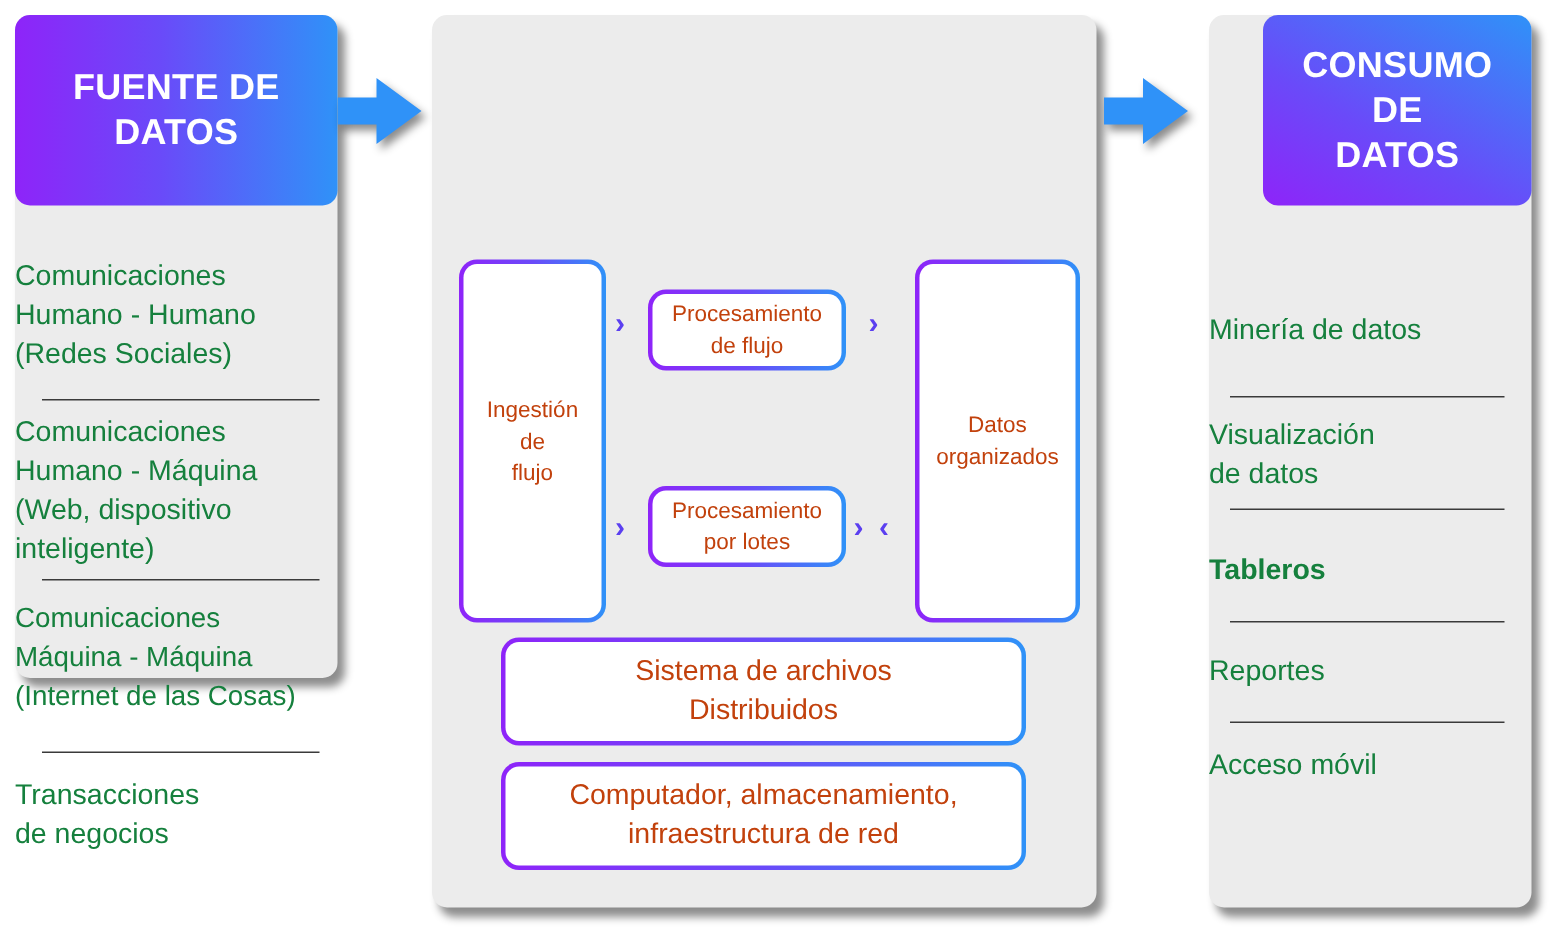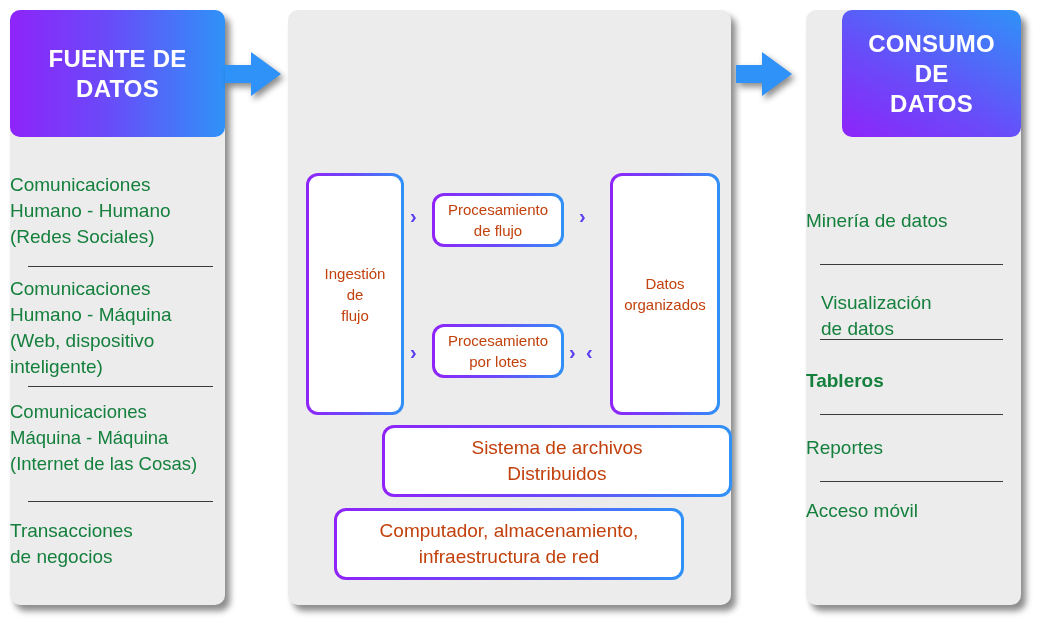--- a/index.html
+++ b/index.html
@@ -22,21 +22,21 @@
       color: #fff; font-weight: bold; font-size: 24px; line-height: 30px;
       letter-spacing: 0.2px;
       padding: 0 10px;
     }
     .header.consumo {
       background: linear-gradient(30deg, #8e24f9 0%, #6a4af9 40%, #2f92f8 100%);
       margin-left: 36px;
     }
     .header span { white-space: pre-line; }
 
-    #col-fuente { left: 10px; top: 10px; width: 215px; height: 595px; }
+    #col-fuente { left: 10px; top: 10px; width: 215px; height: 442px; }
     #col-eco { left: 288px; top: 10px; width: 443px; height: 595px; }
     #col-consumo { left: 806px; top: 10px; width: 215px; height: 595px; }
 
     .list-item {
       position: absolute; left: 0; right: 0;
       text-align: left;
       font-size: 19px; line-height: 26px;
       color: #15803d;
       white-space: pre-line;
     }
@@ -122,42 +122,42 @@
 
   <span class="chev" style="left:291px; top:196px;">›</span>
   <span class="chev" style="left:281px; top:332px;">›</span>
   <span class="chev" style="left:298px; top:332px;">‹</span>
 
   <div class="gbox" style="left:322px; top:163px; width:110px; height:242px;">
     <div class="gbox-inner small-text">Datos
 organizados</div>
   </div>
 
-  <div class="gbox" style="left:46px; top:415px; width:350px; height:72px;margin-left:48px;">
+  <div class="gbox" style="left:46px; top:415px; width:350px; height:72px;">
     <div class="gbox-inner big-text">Sistema de archivos
 Distribuidos</div>
   </div>
   <div class="gbox" style="left:46px; top:498px; width:350px; height:72px;">
     <div class="gbox-inner big-text">Computador, almacenamiento,
 infraestructura de red</div>
   </div>
 </div>
 
 <svg class="arrow" style="left:736px; top:50px;" width="58" height="48" viewBox="0 0 58 48">
   <polygon points="0,15 26,15 26,2 56,24 26,46 26,33 0,33" fill="#2f92f8"></polygon>
 </svg>
 
 <div class="column" id="col-consumo">
   <div class="header consumo">
     <span>CONSUMO DE
 DATOS</span>
   </div>
   <div class="list-item" style="top:198px;">Minería de datos</div>
   <div class="divider" style="left:14px; right:18px; top:254px;"></div>
-  <div class="list-item" style="top:280px;padding-left:15px;">Visualización
+  <div class="list-item" style="top:268px;">Visualización
 de datos</div>
   <div class="divider" style="left:14px; right:18px; top:329px;"></div>
   <div class="list-item" style="top:358px;font-weight:bold;">Tableros</div>
   <div class="divider" style="left:14px; right:18px; top:404px;"></div>
   <div class="list-item" style="top:425px;">Reportes</div>
   <div class="divider" style="left:14px; right:18px; top:471px;"></div>
   <div class="list-item" style="top:488px;">Acceso móvil</div>
 </div>
 
 </body></html>

